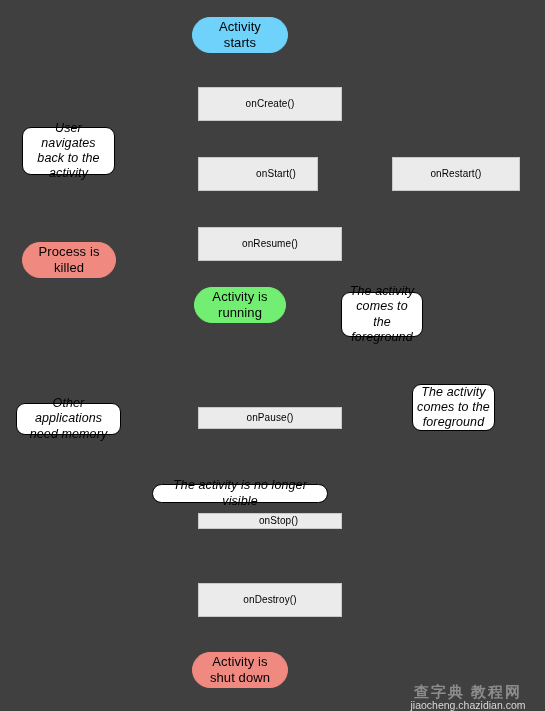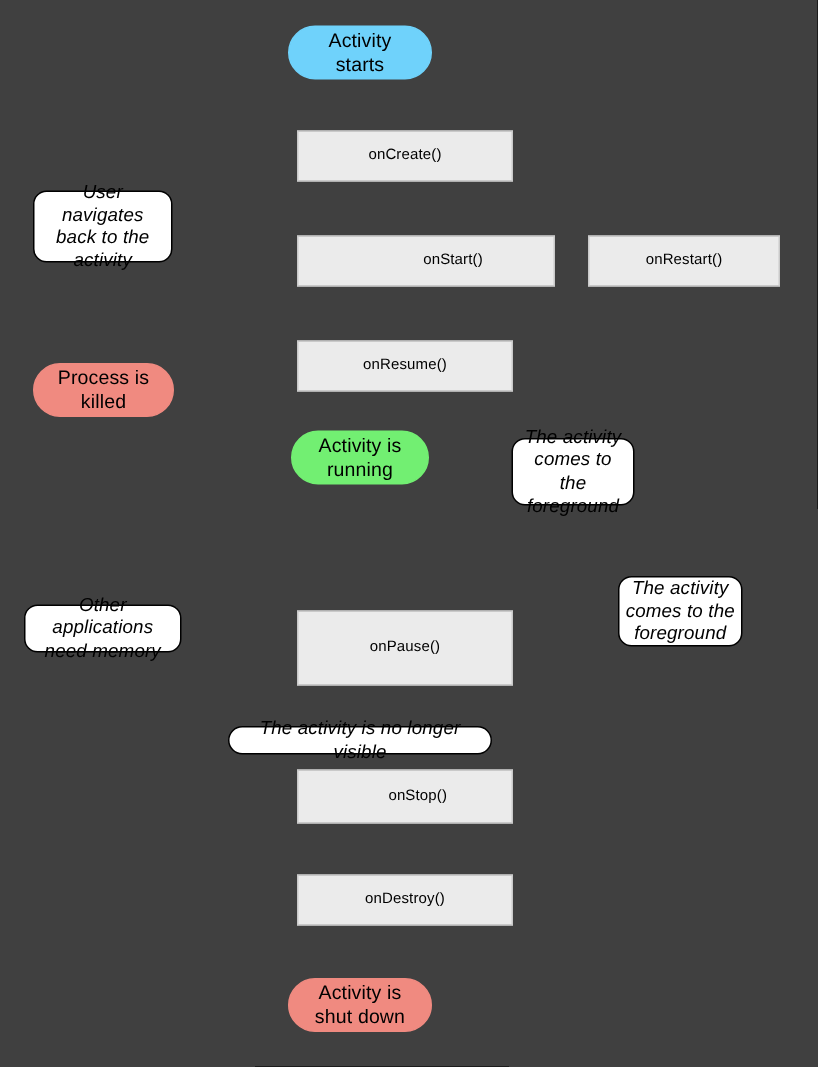--- a/index.html
+++ b/index.html
@@ -106,32 +106,32 @@
 </head>
 <body>
 
 <div id="canvas">
 
   <div class="node pill pill-start" style="left:192px; top:17px; width:96px; height:36px;">Activity
 starts</div>
 
   <div class="node box-callback" style="left:168px; top:87px; width:144px; height:34px;">onCreate()</div>
 
-  <div class="node box-callback" style="left:168px; top:157px; width:172px; height:34px;padding-left:36px;">onStart()</div>
+  <div class="node box-callback" style="left:168px; top:157px; width:120px; height:34px;padding-left:36px;">onStart()</div>
 
   <div class="node box-callback" style="left:362px; top:157px; width:128px; height:34px;">onRestart()</div>
 
   <div class="node box-callback" style="left:168px; top:227px; width:144px; height:34px;">onResume()</div>
 
   <div class="node pill pill-running" style="left:194px; top:287px; width:92px; height:36px;">Activity is
 running</div>
 
-  <div class="node box-callback" style="left:168px; top:407px; width:144px; height:50px;">onPause()</div>
+  <div class="node box-callback" style="left:168px; top:407px; width:144px; height:22px;">onPause()</div>
 
-  <div class="node box-callback" style="left:168px; top:513px; width:144px; height:36px;padding-left:17px;">onStop()</div>
+  <div class="node box-callback" style="left:168px; top:513px; width:144px; height:16px;padding-left:17px;">onStop()</div>
 
   <div class="node box-callback" style="left:168px; top:583px; width:144px; height:34px;">onDestroy()</div>
 
   <div class="node pill pill-killed" style="left:22px; top:242px; width:94px; height:36px;">Process is
 killed</div>
 
   <div class="node pill pill-killed" style="left:192px; top:652px; width:96px; height:36px;">Activity is
 shut down</div>
 
   <div class="node callout" style="left:22px; top:127px; width:93px; height:48px;">User navigates
@@ -145,14 +145,18 @@
 
   <div class="node callout" style="left:412px; top:384px; width:83px; height:47px;">The activity
 comes to the
 foreground</div>
 
   <div class="node callout" style="left:16px; top:403px; width:105px; height:32px;">Other applications
 need memory</div>
 
   <div class="node callout callout-pillround" style="left:152px; top:484px; width:176px; height:19px;">The activity is no longer visible</div>
 
+  <div id="watermark">
+    <span class="wm-cjk">查字典 教程网</span>
+    <span class="wm-url">jiaocheng.chazidian.com</span>
+  </div>
 
 </div>
 
 </body></html>

